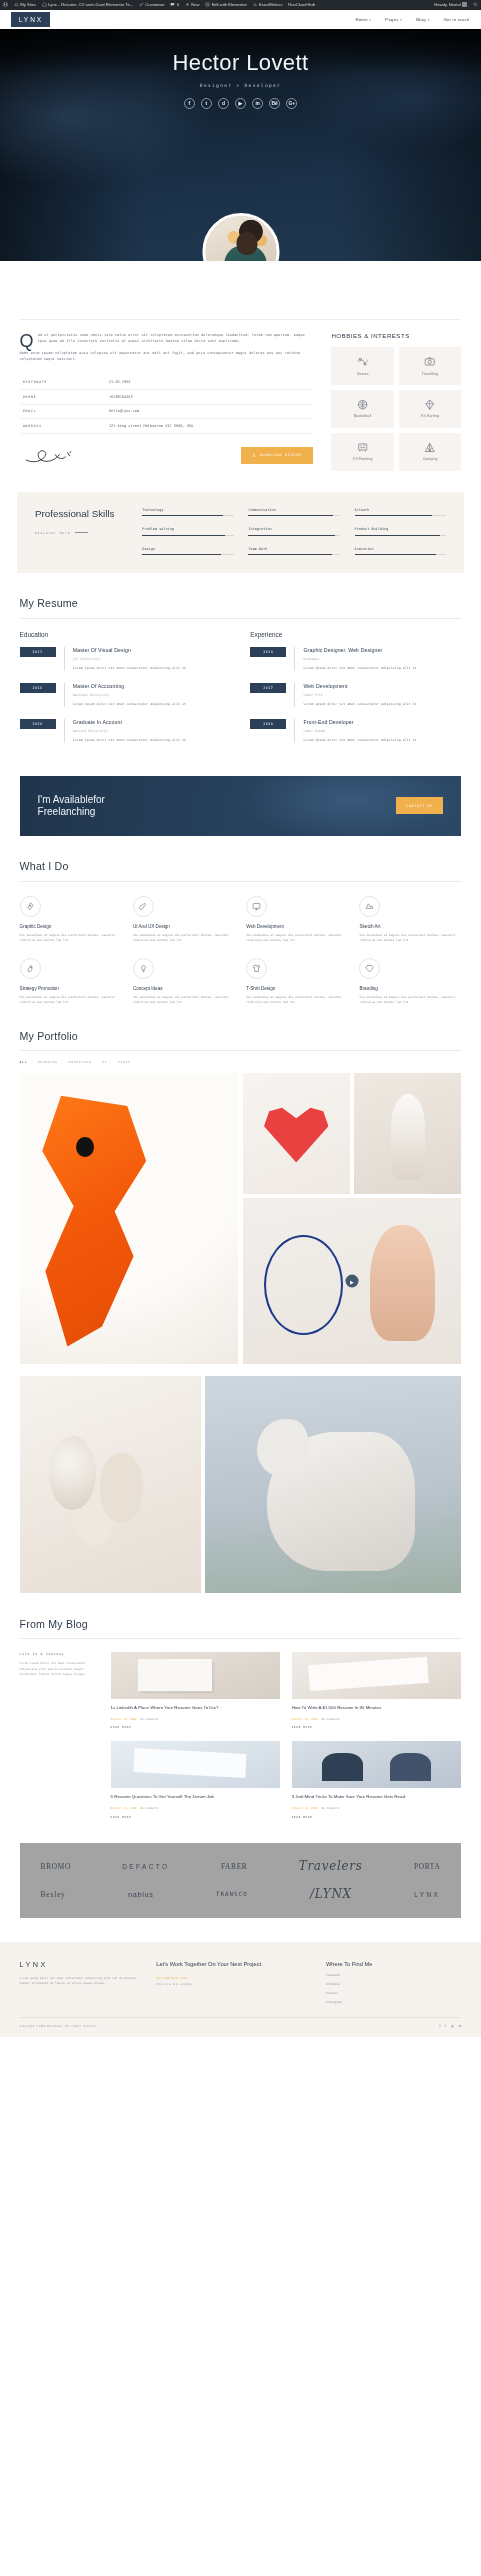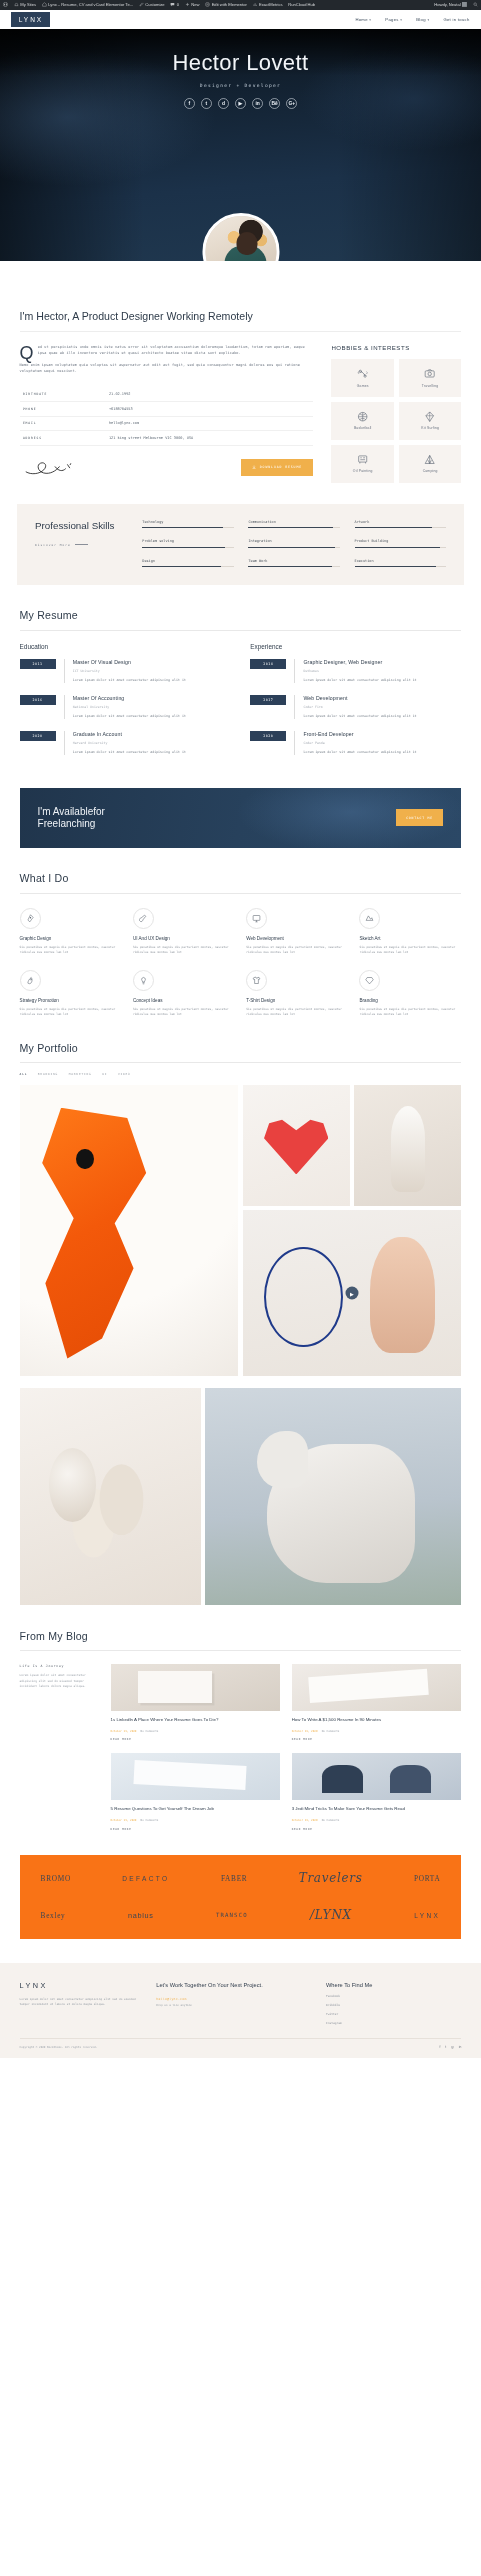--- a/index.html
+++ b/index.html
@@ -325,23 +325,23 @@
     color: #9aa1a9; display: flex; gap: 4.1px;
   }
   .bc-meta .date { color: #f0b04b; }
   .bc-read {
     font-family: "DejaVu Sans Mono", monospace; font-size: 2.7px; letter-spacing: 0.7px;
     color: #5b636d; margin-top: 4.9px; text-transform: uppercase;
   }
 
   
   .brands-outer { padding: 24.5px 19.6px 0; }
-  .brands { background: #f97316; padding: 16.3px 21px; }
+  .brands { background: #a3a3a3; padding: 16.3px 21px; }
   .brand-row { display: flex; justify-content: space-between; align-items: center; }
-  .brand-row + .brand-row { margin-top: 23px; }
+  .brand-row + .brand-row { margin-top: 14px; }
   .brand { font-size: 7.3px; color: #3d4754; letter-spacing: 0.7px; }
   .brand.serif { font-family: "Liberation Serif", serif; }
   .brand.script { font-family: "DejaVu Serif", serif; font-style: italic; font-size: 12px; }
   .brand.mono { font-family: "DejaVu Sans Mono", monospace; font-size: 5.7px; letter-spacing: 1.1px; }
   .brand.wide { letter-spacing: 2.4px; font-size: 6.5px; }
 
   
   .footer { margin-top: 24.5px; background: #f6f2ee; padding: 18px 19.6px 8.2px; }
   .f-cols { display: flex; gap: 14.7px; }
   .f-col1 { width: 122px; }
@@ -490,21 +490,20 @@
           <span>G+</span>
         </div>
     </div>
   </div>
   <div class="avatar-wrap">
     <div class="avatar-img"></div>
   </div>
 </div>
 
 <div class="wrap about">
-  <div class="about-head">I'm Hector, A Product Designer Working Remotely</div>
   <div class="about-rule"></div>
   <div class="about-cols">
     <div class="about-left">
       <div class="dropcap-row">
         <div class="dropcap">Q</div>
         <div class="para">ed ut perspiciatis unde omnis iste natus error sit voluptatem accusantium doloremque laudantium, totam rem aperiam, eaque ipsa quae ab illo inventore veritatis et quasi architecto beatae vitae dicta sunt explicabo.</div>
       </div>
       <div class="para para2">Nemo enim ipsam voluptatem quia voluptas sit aspernatur aut odit aut fugit, sed quia consequuntur magni dolores eos qui ratione voluptatem sequi nesciunt.</div>
 
       <div class="info-table">

